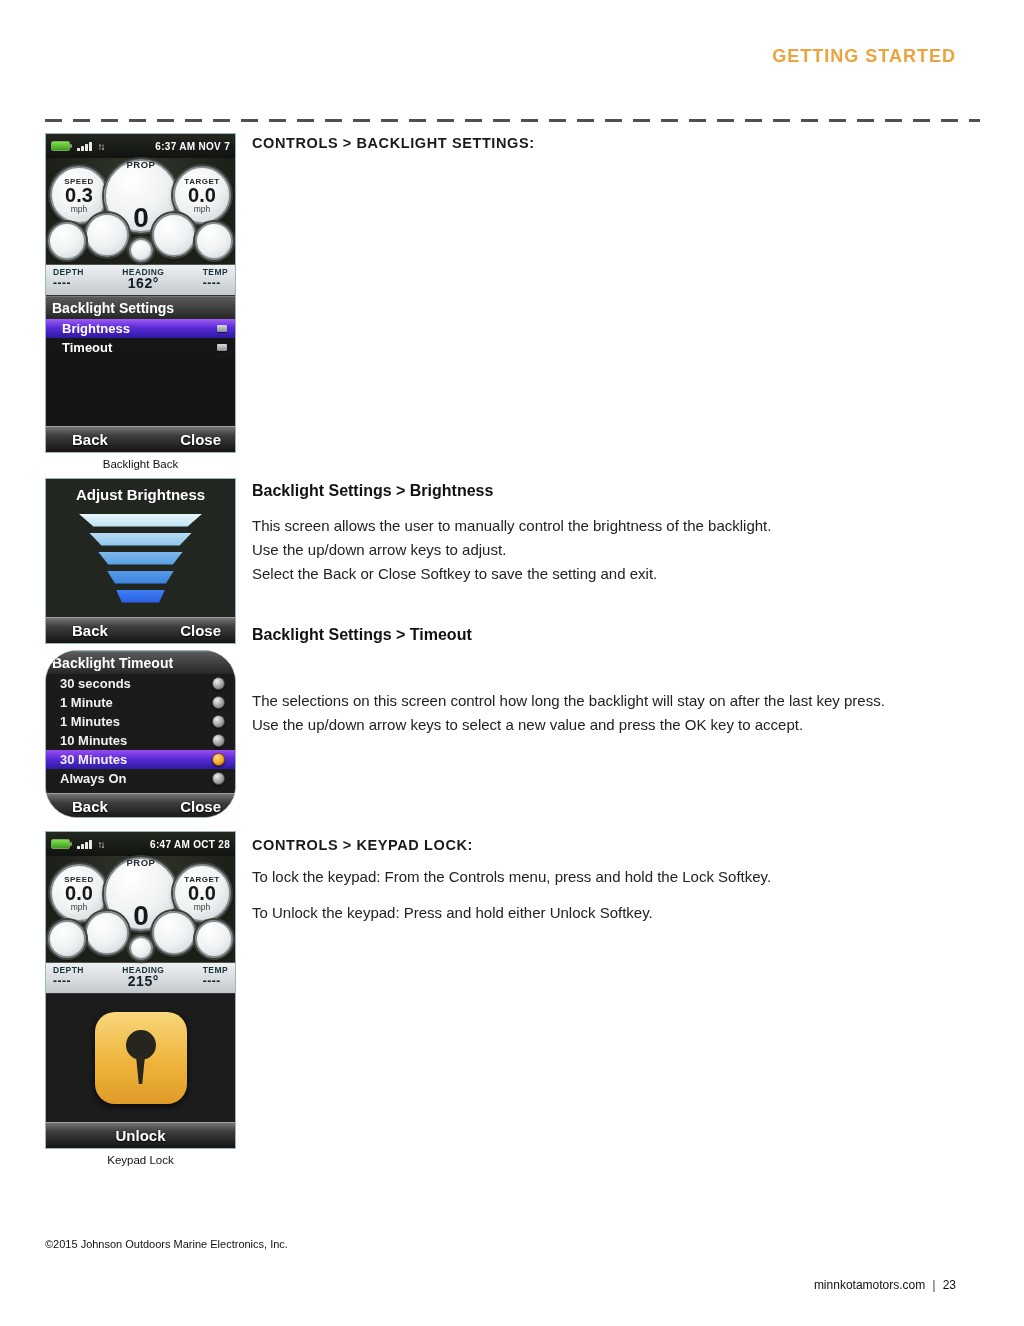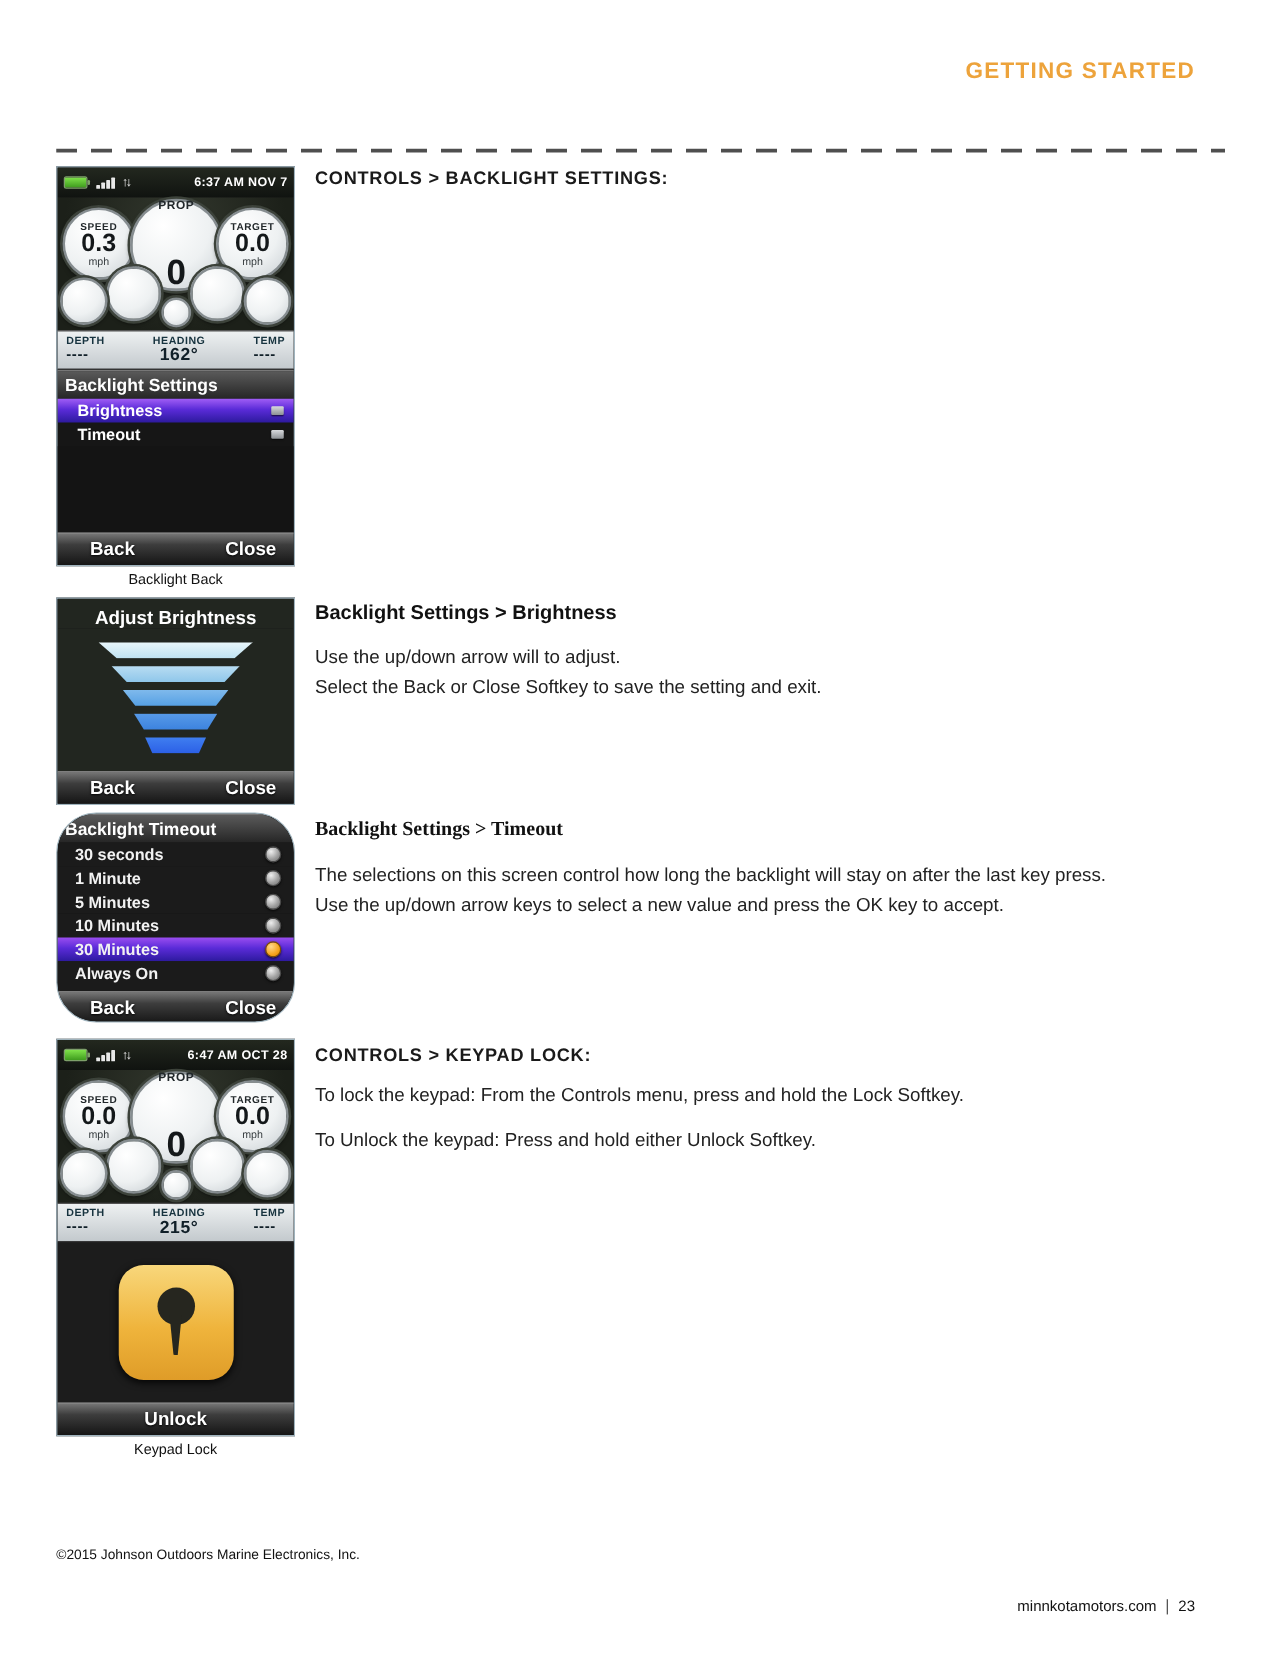--- a/index.html
+++ b/index.html
@@ -201,21 +201,21 @@
       <div class="menubar-title">Backlight Timeout</div>
       <div class="opt-row">
         <span>30 seconds</span>
         <span class="radio"></span>
       </div>
       <div class="opt-row">
         <span>1 Minute</span>
         <span class="radio"></span>
       </div>
       <div class="opt-row">
-        <span>5 Minutes</span>
+        <span>1 Minutes</span>
         <span class="radio"></span>
       </div>
       <div class="opt-row">
         <span>10 Minutes</span>
         <span class="radio"></span>
       </div>
       <div class="opt-row selected">
         <span>30 Minutes</span>
         <span class="radio on"></span>
       </div>
@@ -289,25 +289,26 @@
         <span class="sk">Unlock</span>
       </div>
     </div>
     <div class="caption">Keypad Lock</div>
   </div>
 
   <div class="tech-heading" style="top:135px;">CONTROLS &gt; BACKLIGHT SETTINGS:</div>
 
   <div class="sub-heading" style="top:482px;">Backlight Settings &gt; Brightness</div>
   <div class="body-block" style="top:514px;">
-    <div>Use the up/down arrow will to adjust.</div>
+    <div>This screen allows the user to manually control the brightness of the backlight.</div>
+    <div>Use the up/down arrow keys to adjust.</div>
     <div>Select the Back or Close Softkey to save the setting and exit.</div>
   </div>
 
-  <div class="sub-heading" style="top:655px;font-family:Liberation Serif, serif;">Backlight Settings &gt; Timeout</div>
+  <div class="sub-heading" style="top:626px;">Backlight Settings &gt; Timeout</div>
   <div class="body-block" style="top:689px;">
     <div>The selections on this screen control how long the backlight will stay on after the last key press.</div>
     <div>Use the up/down arrow keys to select a new value and press the OK key to accept.</div>
   </div>
 
   <div class="tech-heading" style="top:837px;">CONTROLS &gt; KEYPAD LOCK:</div>
   <div class="body-block" style="top:865px;">
     <div>To lock the keypad:  From the Controls menu, press and hold the Lock Softkey.</div>
   </div>
   <div class="body-block" style="top:901px;">

